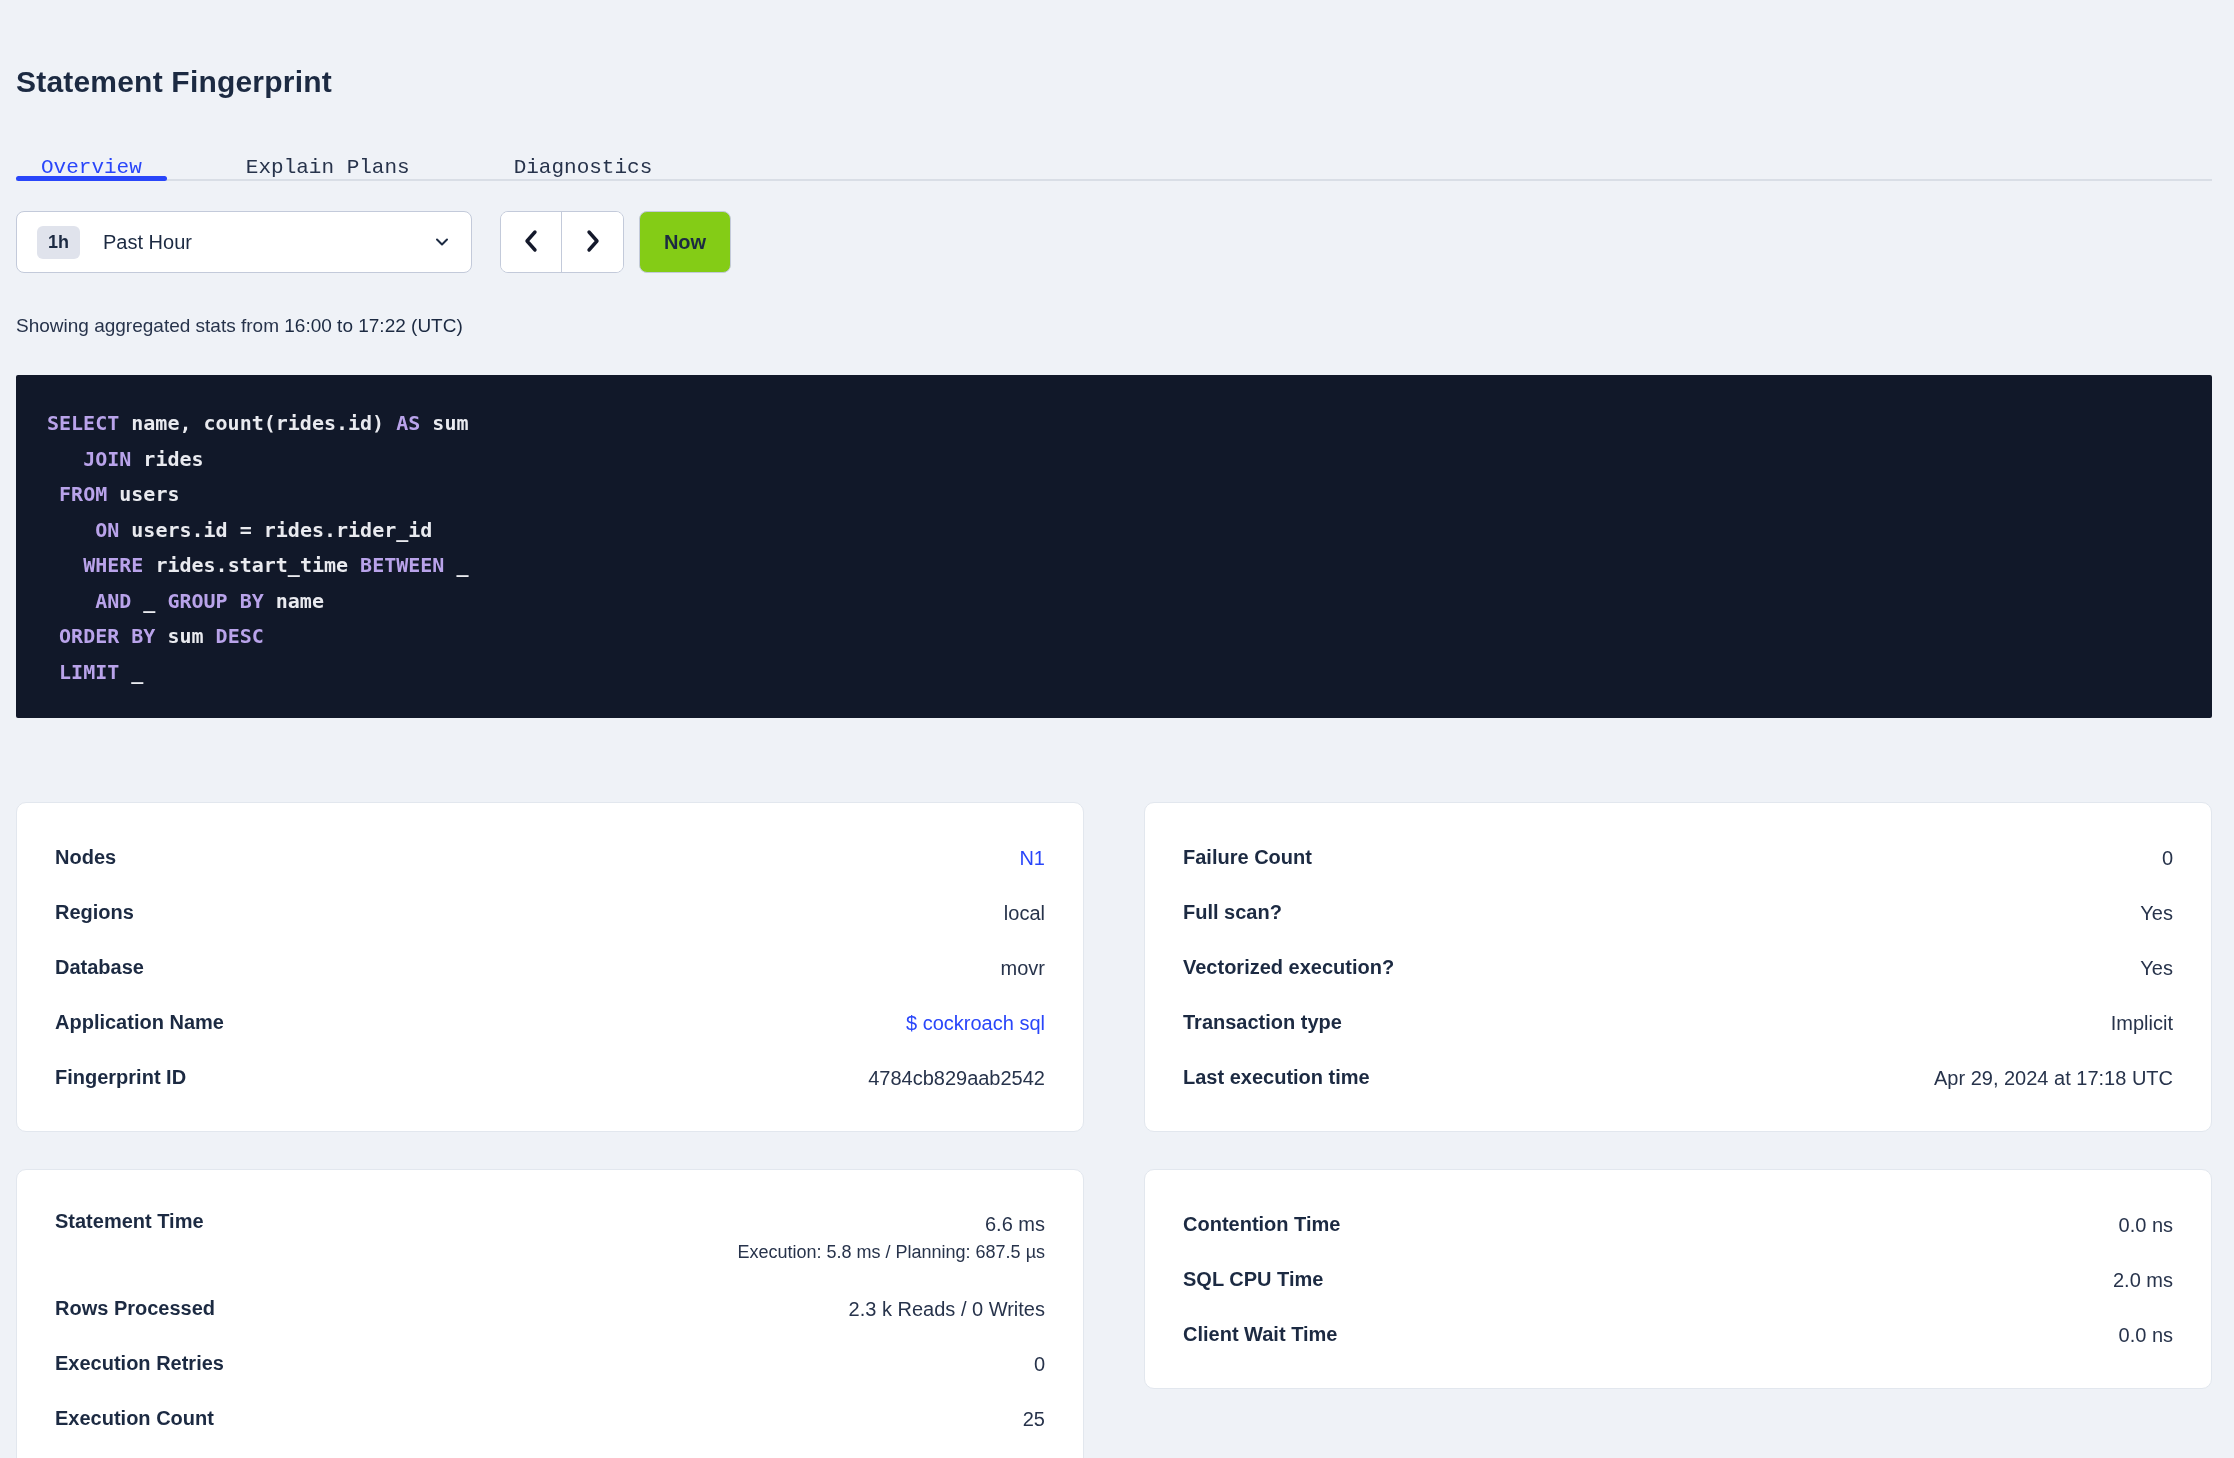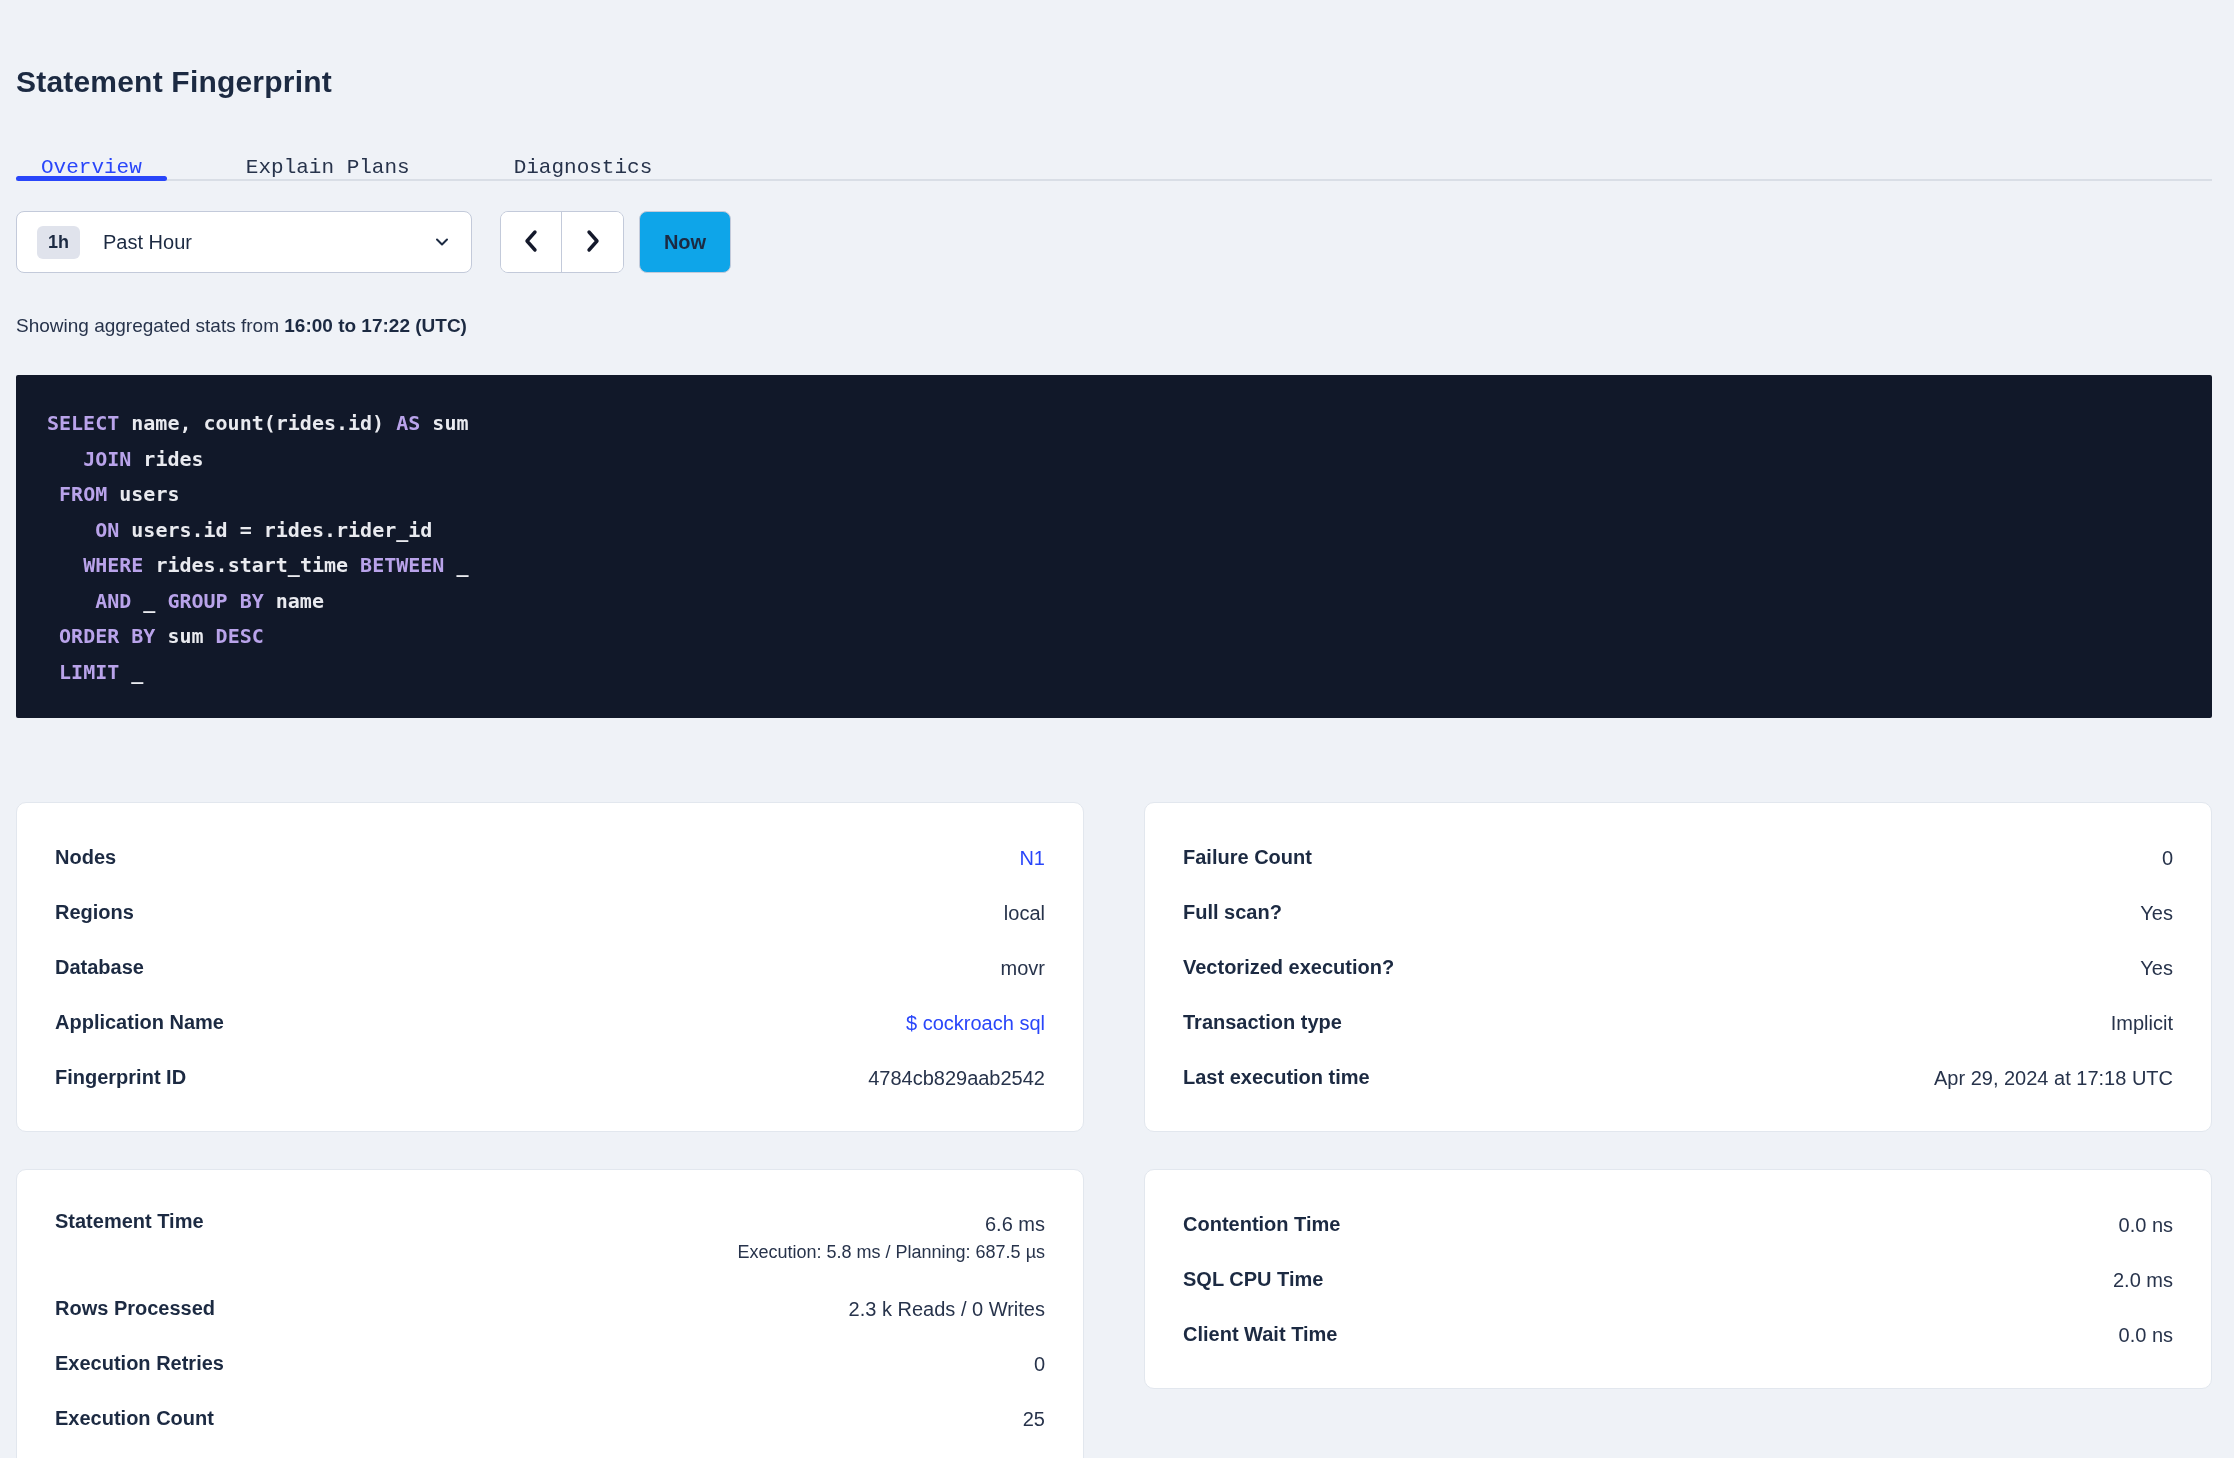--- a/index.html
+++ b/index.html
@@ -72,29 +72,29 @@
     display:flex;background:#fff;
     border:1px solid var(--btn-border);border-radius:8px;overflow:hidden;
   }
   .arrow-btn{
     width:61px;display:flex;align-items:center;justify-content:center;
     background:#fff;border:none;cursor:pointer;
   }
   .arrow-btn:first-child{border-right:1px solid var(--btn-border);}
   .now-btn{
     margin-left:15px;width:92px;height:62px;
-    background:#0ea5e9;border:1px solid var(--btn-border);border-radius:8px;
+    background:#84cc16;border:1px solid var(--btn-border);border-radius:8px;
     font-family:"Liberation Sans",sans-serif;
     font-size:20px;font-weight:600;color:var(--ink);
     cursor:pointer;
   }
 
   
   .summary{margin-top:42px;font-size:19px;color:var(--ink-soft);}
-  .summary strong{font-weight:700;color:var(--ink);}
+  .summary strong{font-weight:400;color:var(--ink);}
 
   
   .sql-box{
     margin-top:38px;
     background:var(--sql-bg);
     border-radius:2px;
     padding:31px 30px 28px 31px;
     font-family:"DejaVu Sans Mono",monospace;
     font-size:20px;line-height:35.5px;font-weight:700;
     color:var(--sql-id);

